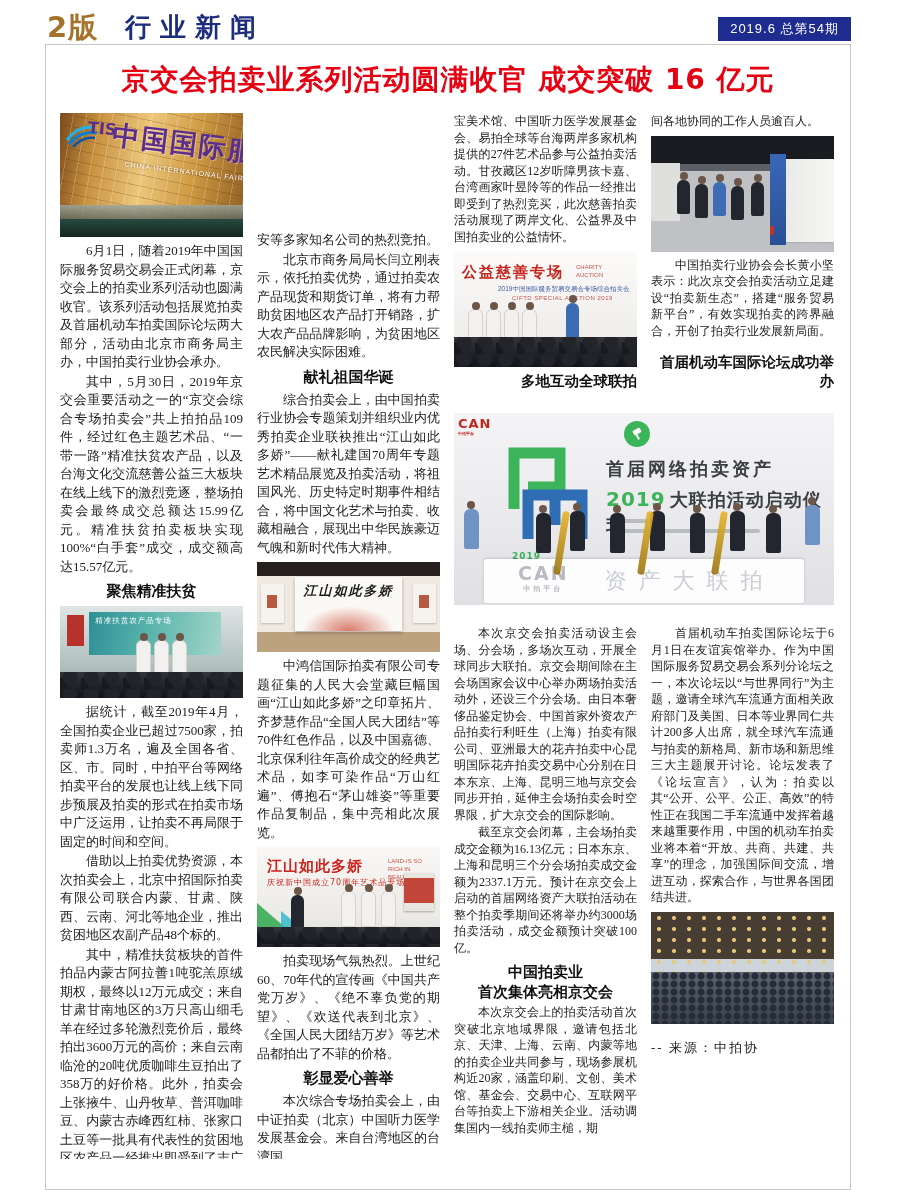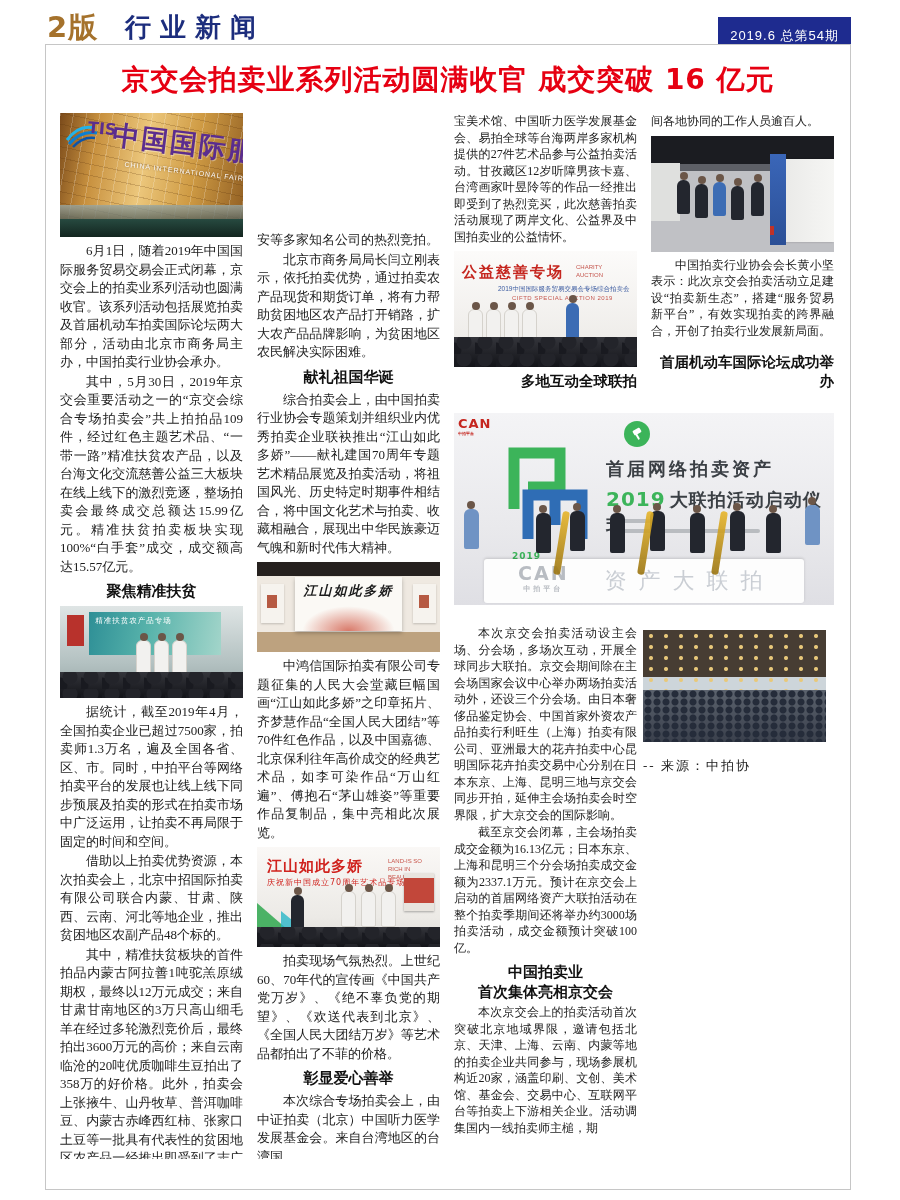--- a/index.html
+++ b/index.html
@@ -15,21 +15,21 @@
     font-family:"DejaVu Sans","Liberation Sans",sans-serif;
     font-weight:bold;font-size:29px;color:#a5722c;letter-spacing:1px;
   }
   .section-title{
     position:absolute;left:80px;top:4px;
     font-weight:bold;font-size:26px;color:#1c2d7d;letter-spacing:9px;
   }
   .issue-box{
     position:absolute;right:0;top:11px;background:#1e2b8f;color:#fff;
     font-family:"Liberation Sans","DejaVu Sans",sans-serif;
-    font-size:13px;padding:10px 12px;letter-spacing:1px;
+    font-size:13px;padding:3px 12px;letter-spacing:1px;
   }
   
   .frame{
     position:absolute;left:45px;top:44px;width:804px;height:1144px;
     border:1px solid #c6c6c6;background:#fff;overflow:hidden;
   }
   .headline{
     margin:16px 8px 10px;text-align:center;
     font-family:"DejaVu Sans","Liberation Sans",sans-serif;
     font-weight:bold;font-size:28px;color:#e60012;letter-spacing:1px;
@@ -54,21 +54,21 @@
     font-family:"DejaVu Sans","Liberation Sans",sans-serif;
     font-weight:bold;font-size:14.5px;text-align:center;color:#111;
     margin:6px 0 2px;
   }
   .source-line{font-size:13px;margin-top:10px;color:#222;letter-spacing:2px;}
   .spacer-top{height:118px;}
   
   .rh-top{display:flex;gap:14px;height:280px;}
   .rh-col{width:183px;flex:none;display:flex;flex-direction:column;overflow:hidden;}
   .rh-col .caption{margin-top:auto;text-align:right;}
-  .rh-bottom{display:flex;gap:6px;margin-top:14px;}
+  .rh-bottom{display:flex;gap:14px;margin-top:14px;}
   
   .photo{position:relative;overflow:hidden;margin:5px 0;background:#ddd;}
   
   .ph-ciftis{height:124px;
     background:
       repeating-linear-gradient(100deg,rgba(255,255,255,.20) 0 1px,rgba(255,255,255,0) 1px 13px),
       repeating-linear-gradient(12deg,rgba(90,50,10,.22) 0 1px,rgba(90,50,10,0) 1px 11px),
       linear-gradient(100deg,#7a4a1a 0%,#c8913f 20%,#ecc77c 45%,#cf9b44 70%,#8f5d22 100%);
   }
   .ph-ciftis .facade-band{position:absolute;left:0;right:0;bottom:18px;height:14px;background:linear-gradient(#9aa7a2,#5c665f);opacity:.8;}
@@ -378,20 +378,21 @@
           <p class="bt indent">本次京交会拍卖活动设主会场、分会场，多场次互动，开展全球同步大联拍。京交会期间除在主会场国家会议中心举办两场拍卖活动外，还设三个分会场。由日本奢侈品鉴定协会、中国首家外资农产品拍卖行利旺生（上海）拍卖有限公司、亚洲最大的花卉拍卖中心昆明国际花卉拍卖交易中心分别在日本东京、上海、昆明三地与京交会同步开拍，延伸主会场拍卖会时空界限，扩大京交会的国际影响。</p>
           <p class="bt indent">截至京交会闭幕，主会场拍卖成交金额为16.13亿元；日本东京、上海和昆明三个分会场拍卖成交金额为2337.1万元。预计在京交会上启动的首届网络资产大联拍活动在整个拍卖季期间还将举办约3000场拍卖活动，成交金额预计突破100亿。</p>
           <div class="sub" style="margin-bottom:2px;">
             <div>中国拍卖业</div>
             <div>首次集体亮相京交会</div>
           </div>
           <p class="bt indent">本次京交会上的拍卖活动首次突破北京地域界限，邀请包括北京、天津、上海、云南、内蒙等地的拍卖企业共同参与，现场参展机构近20家，涵盖印刷、文创、美术馆、基金会、交易中心、互联网平台等拍卖上下游相关企业。活动调集国内一线拍卖师主槌，期</p>
         </div>
 
         <div class="rh-col" style="height:auto;">
+          <p class="bt indent">首届机动车拍卖国际论坛于6月1日在友谊宾馆举办。作为中国国际服务贸易交易会系列分论坛之一，本次论坛以“与世界同行”为主题，邀请全球汽车流通方面相关政府部门及美国、日本等业界同仁共计200多人出席，就全球汽车流通与拍卖的新格局、新市场和新思维三大主题展开讨论。论坛发表了《论坛宣言》，认为：拍卖以其“公开、公平、公正、高效”的特性正在我国二手车流通中发挥着越来越重要作用，中国的机动车拍卖业将本着“开放、共商、共建、共享”的理念，加强国际间交流，增进互动，探索合作，与世界各国团结共进。</p>
           <div class="photo ph-hall">
             <div class="crowd"></div>
           </div>
           <div class="source-line">-- 来源：中拍协</div>
         </div>
       </div>
 
     </div>
   </div>
 </div>

